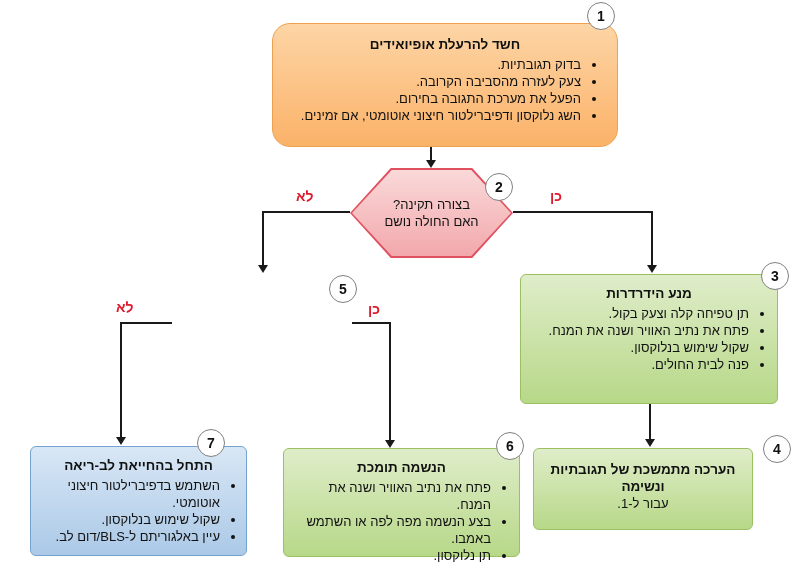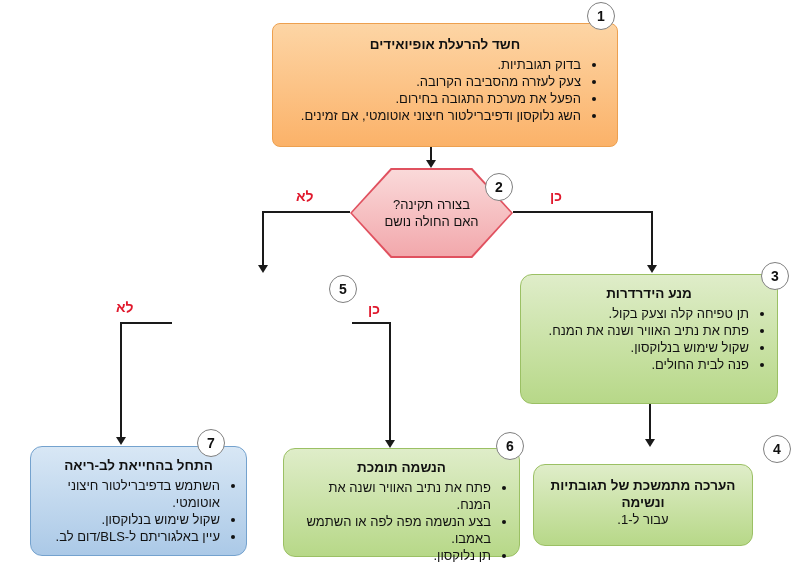--- a/index.html
+++ b/index.html
@@ -1,22 +1,22 @@
 <!DOCTYPE html>
 <html style="--orange_fill_top: #FDD5A5; --orange_fill_bottom: #FBB269; --orange_border: #EDA04F; --pink_fill_top: #FAD9D9; --pink_fill_bottom: #F2A8AC; --pink_border: #E0515F; --green_fill_top: #DFEDC9; --green_fill_bottom: #B7D888; --green_border: #9BC064; --blue_fill_top: #D8E7F5; --blue_fill_bottom: #ABC9E7; --blue_border: #74A2CE; --red_label: #E0192D; --line: #1A1A1A; --circle_border: #7F7F7F;"><head>
 <meta charset="utf-8">
 <style>
   html,body{margin:0;padding:0;background:#ffffff;}
   #stage{
     position:relative;width:800px;height:580px;background:#ffffff;overflow:hidden;
     font-family:"Liberation Sans","DejaVu Sans",sans-serif;color:#111;
   }
   
-  .node{position:absolute;box-sizing:border-box;border-radius:12px;}
-  .node.orange{background:linear-gradient(180deg,var(--orange_fill_top),var(--orange_fill_bottom));border:1px solid var(--orange_border);border-radius:8px;}
+  .node{position:absolute;box-sizing:border-box;border-radius:6px;}
+  .node.orange{background:linear-gradient(180deg,var(--orange_fill_top),var(--orange_fill_bottom));border:1px solid var(--orange_border);border-radius:18px;}
   .node.green{background:linear-gradient(180deg,var(--green_fill_top),var(--green_fill_bottom));border:1.5px solid var(--green_border);}
   .node.blue{background:linear-gradient(180deg,var(--blue_fill_top),var(--blue_fill_bottom));border:1.5px solid var(--blue_border);}
   .node .title{font-weight:bold;font-size:13.5px;text-align:center;direction:rtl;padding:0 10px;line-height:17px;}
   .node ul{direction:rtl;margin:3px 0 0 0;padding:0 28px 0 8px;list-style:disc;}
   .node ul li{font-size:13px;line-height:17px;text-align:right;}
   .node .plain{direction:rtl;font-size:13px;text-align:center;line-height:17px;}
   
   .hex{position:absolute;}
   .hex .hex-border{position:absolute;inset:0;background:var(--pink_border);
     clip-path:polygon(25% 0%,75% 0%,100% 50%,75% 100%,25% 100%,0% 50%);}
@@ -100,21 +100,21 @@
       <li>תן טפיחה קלה וצעק בקול.</li>
       <li>פתח את נתיב האוויר ושנה את המנח.</li>
       <li>שקול שימוש בנלוקסון.</li>
       <li>פנה לבית החולים.</li>
     </ul>
   </div>
   <div class="numcircle" style="left:761px;top:262px">
     <span>3</span>
   </div>
 
-  <div class="node green" style="left:533px;top:464px;width:220px;height:82px">
+  <div class="node green" style="left:533px;top:448px;width:220px;height:82px">
     <div class="title" style="margin-top:12px">הערכה מתמשכת של תגובתיות ונשימה</div>
     <div class="plain">עבור ל-1.</div>
   </div>
   <div class="numcircle" style="left:763px;top:435px">
     <span>4</span>
   </div>
 
   <div class="numcircle" style="left:329px;top:275px">
     <span>5</span>
   </div>

